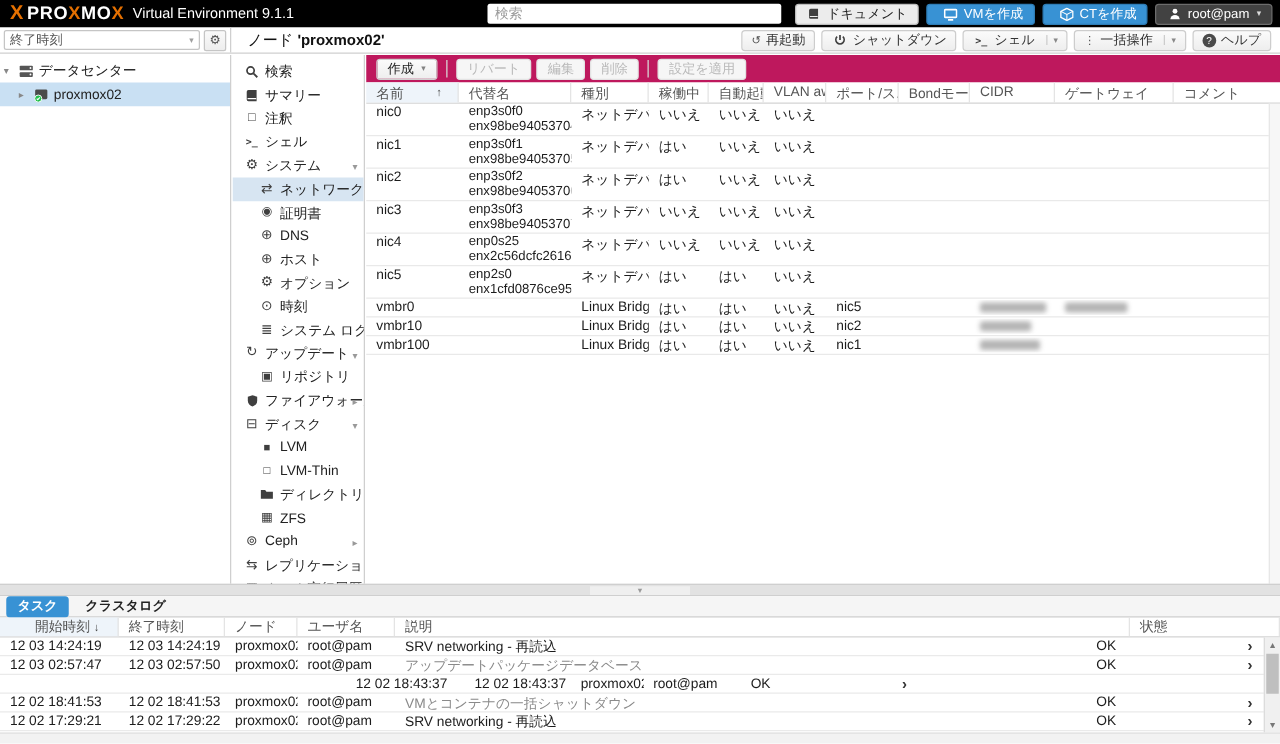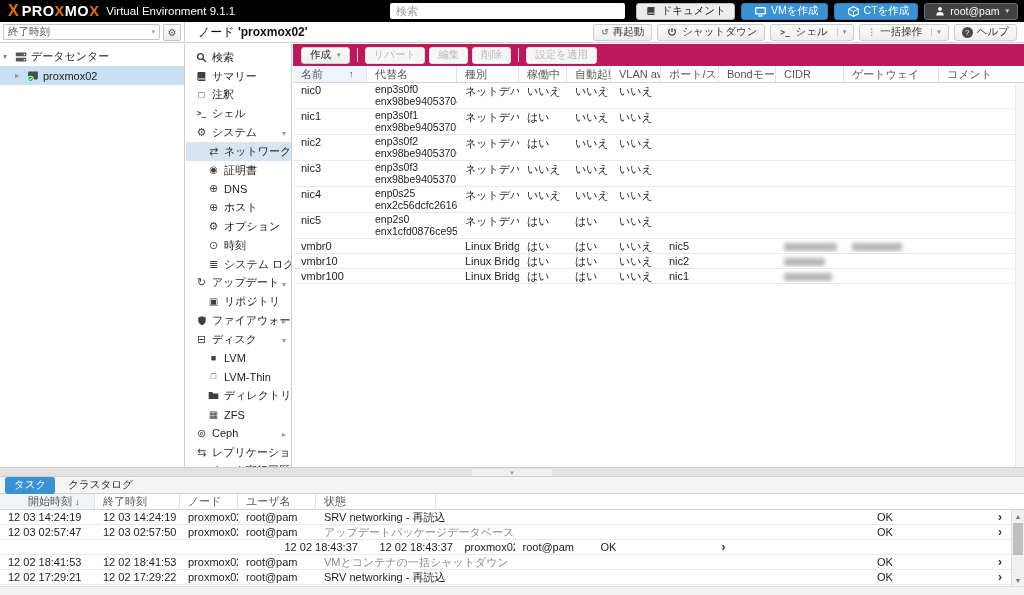--- a/index.html
+++ b/index.html
@@ -95,21 +95,21 @@
   
   .splitter { position:absolute; top:467px; left:0; right:0; height:10px; background:#e2e2e2;
     border-top:1px solid #cfcfcf; border-bottom:1px solid #cfcfcf; cursor:row-resize; }
   .grip { position:absolute; left:50%; top:1px; transform:translateX(-50%); width:80px; height:7px;
     background:#efefef; display:flex; align-items:center; justify-content:center; font-size:6px; color:#9a9a9a; }
 
   
   .bottom { position:absolute; top:477px; left:0; right:0; bottom:0; background:#fff; }
   .tabbar { height:17px; background:#f5f5f5; border-bottom:1px solid #d0d0d0;
     display:flex; align-items:center; padding-left:5px; gap:4px; }
-  .tab { font-size:10.5px; padding:1px 9px 2px; border-radius:3px; color:#222; cursor:pointer; }
+  .tab { font-size:10.5px; padding:1px 9px 2px; border-radius:3px; color:#222; cursor:pointer;font-weight:bold; }
   .tab.active { background:#3892d4; color:#fff; }
   .bhead { display:flex; height:16px; border-bottom:1px solid #d4d4d4; }
   .bh { display:flex; align-items:center; font-size:11px; color:#555; padding-left:8px;
     border-right:1px solid #e4e4e4; overflow:hidden; white-space:nowrap; cursor:pointer;}
   .bh.sorted { background:#eef4fa;padding-left:28px; }
   .brow { display:flex; align-items:center; height:15px; border-bottom:1px solid #eaeaea;
     font-size:11px; color:#1c1c1c; cursor:pointer;justify-content:center; }
   .bd { padding-left:8px; overflow:hidden; white-space:nowrap; }
   .bd.muted { color:#8a8a8a; }
   .b0{width:95px;flex:0 0 95px} .b1{width:85px;flex:0 0 85px} .b2{width:58px;flex:0 0 58px}
@@ -607,20 +607,23 @@
       </div>
       <div class="bh b1">
         <span>終了時刻</span>
       </div>
       <div class="bh b2">
         <span>ノード</span>
       </div>
       <div class="bh b3">
         <span>ユーザ名</span>
       </div>
+      <div class="bh b4">
+        <span>説明</span>
+      </div>
       <div class="bh b5">
         <span>状態</span>
       </div>
     </div>
   <div>
       <div class="brow">
         <div class="bd b0">12 03 14:24:19</div>
         <div class="bd b1">12 03 14:24:19</div>
         <div class="bd b2">proxmox02</div>
         <div class="bd b3">root@pam</div>

